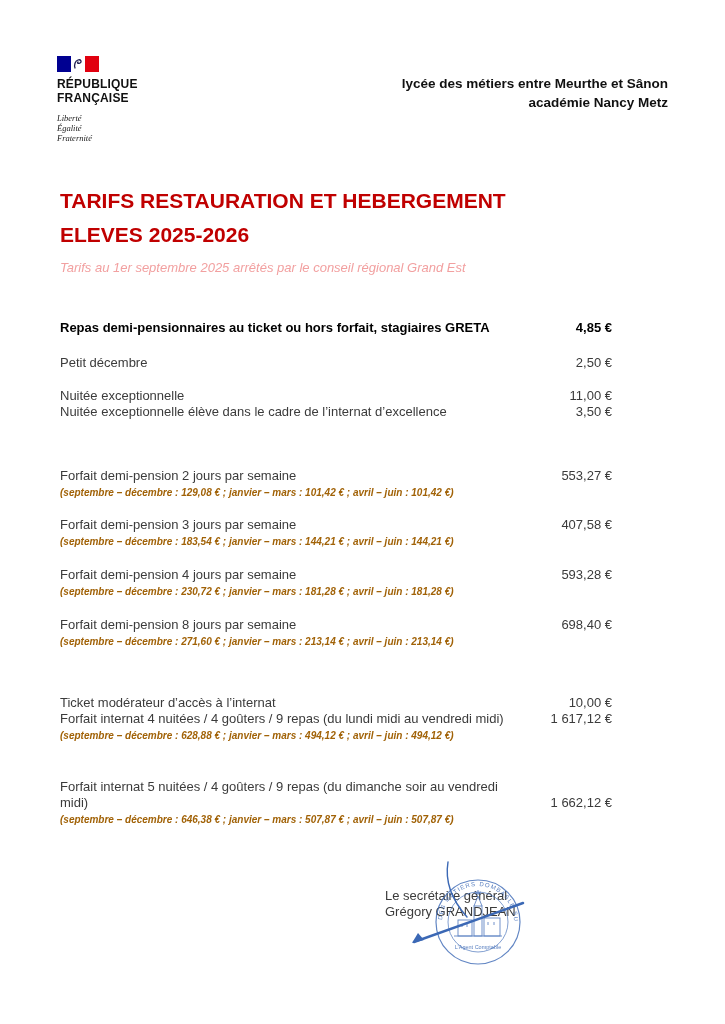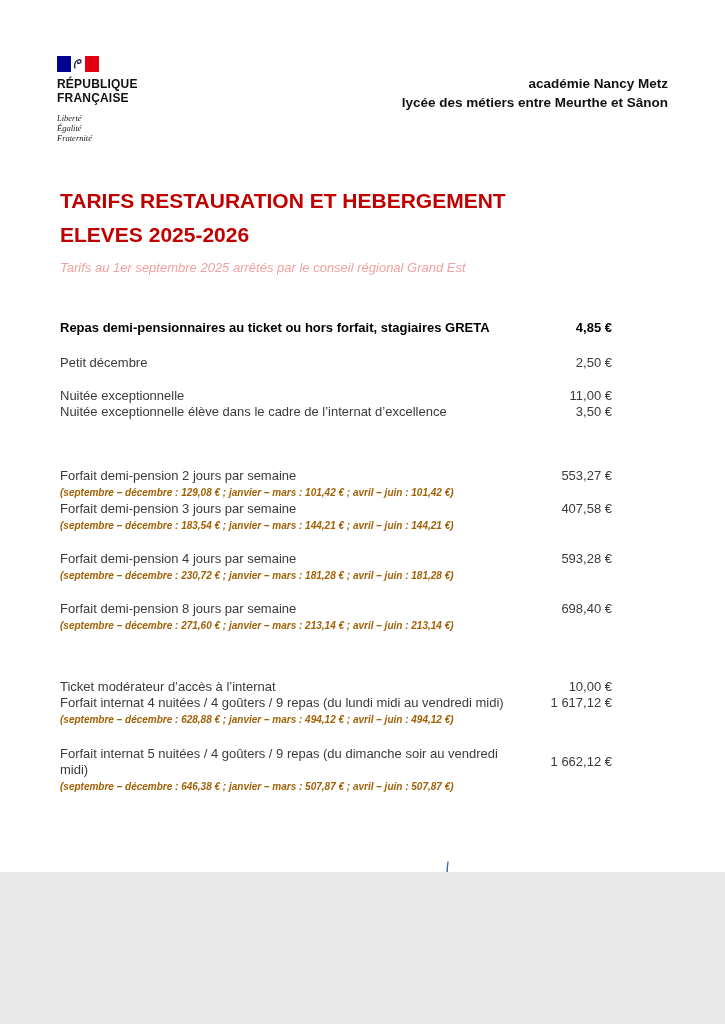--- a/index.html
+++ b/index.html
@@ -1,19 +1,19 @@
 <!DOCTYPE html>
 <html style="--title-red: #C00000; --subtitle-pink: #F2A0A0; --flag-blue: #000091; --flag-red: #E1000F; --stamp-blue: #3B68B5;"><head>
 <meta charset="utf-8">
 <style>
   * { margin:0; padding:0; box-sizing:border-box; }
   html,body { background:#e8e8e8; }
   .page {
     position:relative;
-    width:725px; height:872px;
+    width:725px; height:1024px;
     margin:0 auto;
     background:#ffffff;
     font-family:"Liberation Sans", sans-serif;
     color:#3b3b3b;
     overflow:hidden;
   }
 
   
   .logo { position:absolute; left:57px; top:56px; }
   .flag { display:flex; width:42px; height:16px; }
@@ -45,21 +45,21 @@
   }
 
   .doc-subtitle {
     position:absolute; left:60px; top:260px;
     font-size:13px; font-style:italic;
     color:var(--subtitle-pink,#F2A0A0);
   }
 
   
   .tariffs { position:absolute; left:60px; top:320px; width:552px; }
-  .row-main { display:flex; align-items:center; }
+  .row-main { display:flex; align-items:flex-end; }
   .row-main .lbl { flex:1; font-size:13px; line-height:16px; }
   .row-main .price { min-width:84px; text-align:right; white-space:nowrap; font-size:13px; line-height:16px; }
   .row.bold .lbl, .row.bold .price { font-weight:700; color:#000; }
   .row-detail { font-size:10px; font-style:italic; line-height:16px; margin-top:1px; color:#a16207;font-weight:bold; }
 
   
   .signature {
     position:absolute; left:385px; top:850px;
     font-size:13px; line-height:16px; color:#3b3b3b;margin-top:38px;
   }
@@ -81,22 +81,22 @@
       <div class="flag-red"></div>
     </div>
     <div class="republique">RÉPUBLIQUE
 FRANÇAISE</div>
     <div class="motto" style="white-space:pre-line">Liberté
 Égalité
 Fraternité</div>
   </div>
 
   <div class="header-right">
+    <div>lycée des métiers entre Meurthe et Sânon</div>
     <div>académie Nancy Metz</div>
-    <div>lycée des métiers entre Meurthe et Sânon</div>
   </div>
 
   <div class="doc-title">
     <div>TARIFS RESTAURATION ET HEBERGEMENT</div>
     <div>ELEVES 2025-2026</div>
   </div>
 
   <div class="doc-subtitle">Tarifs au 1er septembre 2025 arrêtés par le conseil régional Grand Est</div>
 
   <div class="tariffs" id="tariff-list">
@@ -128,21 +128,21 @@
       </div>
 
     </div>
       <div class="row" style="margin-top: 48px;">
       <div class="row-main">
         <span class="lbl">Forfait demi-pension 2 jours par semaine</span>
         <span class="price">553,27 €</span>
       </div>
       <div class="row-detail">(septembre – décembre : 129,08 € ; janvier – mars : 101,42 € ; avril – juin : 101,42 €)</div>
     </div>
-      <div class="row" style="">
+      <div class="row" style="margin-top: 16px;">
       <div class="row-main">
         <span class="lbl">Forfait demi-pension 3 jours par semaine</span>
         <span class="price">407,58 €</span>
       </div>
       <div class="row-detail">(septembre – décembre : 183,54 € ; janvier – mars : 144,21 € ; avril – juin : 144,21 €)</div>
     </div>
       <div class="row" style="margin-top: 17px;">
       <div class="row-main">
         <span class="lbl">Forfait demi-pension 4 jours par semaine</span>
         <span class="price">593,28 €</span>
@@ -163,21 +163,21 @@
       </div>
 
     </div>
       <div class="row" style="margin-top: 0;">
       <div class="row-main">
         <span class="lbl">Forfait internat 4 nuitées / 4 goûters / 9 repas (du lundi midi au vendredi midi)</span>
         <span class="price">1 617,12 €</span>
       </div>
       <div class="row-detail">(septembre – décembre : 628,88 € ; janvier – mars : 494,12 € ; avril – juin : 494,12 €)</div>
     </div>
-      <div class="row" style="margin-top: 18px;">
+      <div class="row" style="margin-top: 35px;">
       <div class="row-main">
         <span class="lbl">Forfait internat 5 nuitées / 4 goûters / 9 repas (du dimanche soir au vendredi midi)</span>
         <span class="price">1 662,12 €</span>
       </div>
       <div class="row-detail">(septembre – décembre : 646,38 € ; janvier – mars : 507,87 € ; avril – juin : 507,87 €)</div>
     </div>
     </div>
 
   <div class="signature">
     <div>Le secrétaire général</div>

